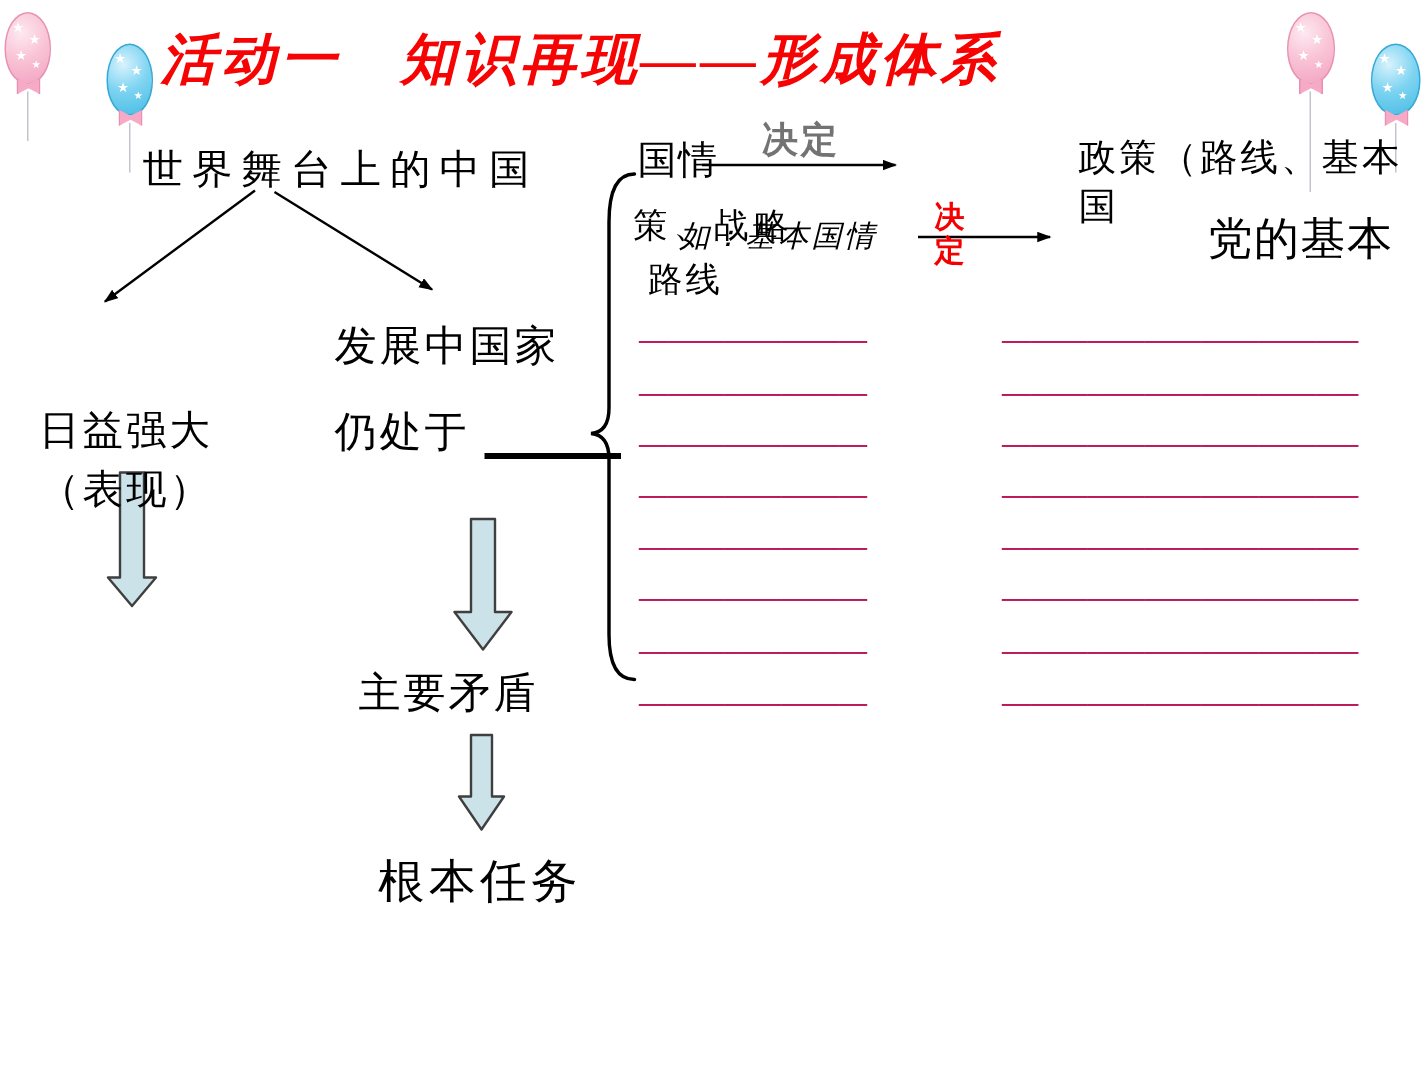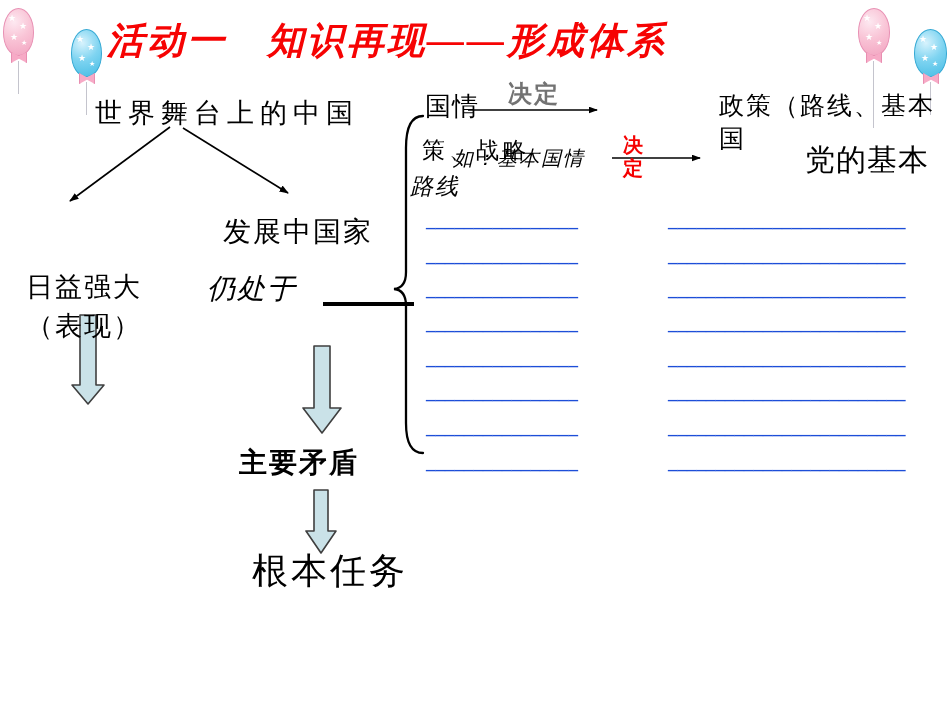--- a/index.html
+++ b/index.html
@@ -11,34 +11,34 @@
   
   .t{position:absolute;color:#000;white-space:pre-line;line-height:1.3;}
   .title{
     left:107px;top:21px;font-size:37px;font-weight:700;color:#f60303;
     letter-spacing:3px;white-space:pre;line-height:1.1;font-style:italic;
   }
   .root{left:95px;top:96px;font-size:27px;letter-spacing:6px;}
   .left-branch{left:26px;top:220px;font-size:27px;letter-spacing:2px;line-height:1.45;margin-top:48px;}
   .left-result{left:30px;top:417px;font-size:27px;letter-spacing:6px;}
   .mid-line1{left:223px;top:214px;font-size:28px;letter-spacing:2px;}
-  .mid-line2{left:207px;top:271px;font-size:28px;letter-spacing:2px;font-style:italic;}
-  .mid-result1{left:239px;top:445px;font-size:28px;letter-spacing:2px;font-weight:bold;}
-  .mid-result2{left:252px;top:548px;font-size:36px;letter-spacing:3px;}
+  .mid-line2{left:223px;top:271px;font-size:28px;letter-spacing:2px;}
+  .mid-result1{left:239px;top:445px;font-size:28px;letter-spacing:2px;}
+  .mid-result2{left:252px;top:568px;font-size:31px;letter-spacing:3px;}
   .guoqing{left:425px;top:90px;font-size:26px;letter-spacing:1px;}
   .cezhanlue{left:422px;top:136px;font-size:23px;letter-spacing:4px;}
   .example{left:453px;top:145px;font-size:20px;letter-spacing:2px;font-style:italic;}
-  .luxian{left:410px;top:172px;font-size:23px;letter-spacing:2px;font-style:italic;}
+  .luxian{left:432px;top:172px;font-size:23px;letter-spacing:2px;}
   .decide1{left:508px;top:79px;font-size:24px;font-weight:700;color:#737373;letter-spacing:2px;}
   .decide2{left:623px;top:134px;font-size:20px;font-weight:700;color:#f50000;line-height:23px;}
   .policy{left:691px;top:90px;font-size:25px;letter-spacing:2px;margin-left:28px;}
   .party{left:805px;top:140px;font-size:30px;letter-spacing:1px;text-align:center;}
   
   .blank{position:absolute;font-size:19px;font-weight:700;line-height:21px;
-         letter-spacing:0;color:#1d4ed8;white-space:pre;}
+         letter-spacing:0;color:#be185d;white-space:pre;}
   .bl{left:426px;}  .br{left:649px;margin-left:19px;}
   .r0{top:210px;} .r1{top:245px;} .r2{top:279px;} .r3{top:313px;}
   .r4{top:348px;} .r5{top:382px;} .r6{top:417px;} .r7{top:452px;}
   
   .diagram{position:absolute;left:0;top:0;width:950px;height:713px;}
   
   .balloon{position:absolute;}
   .bbody{position:absolute;border-radius:50% 50% 48% 48%;border:1px solid rgba(0,0,0,.15);}
   .pinkbody{background:radial-gradient(circle at 35% 28%, #fde9f1 0%, #f9c4d6 45%, #f2a3c0 100%);
             border-color:#e891b4;}

